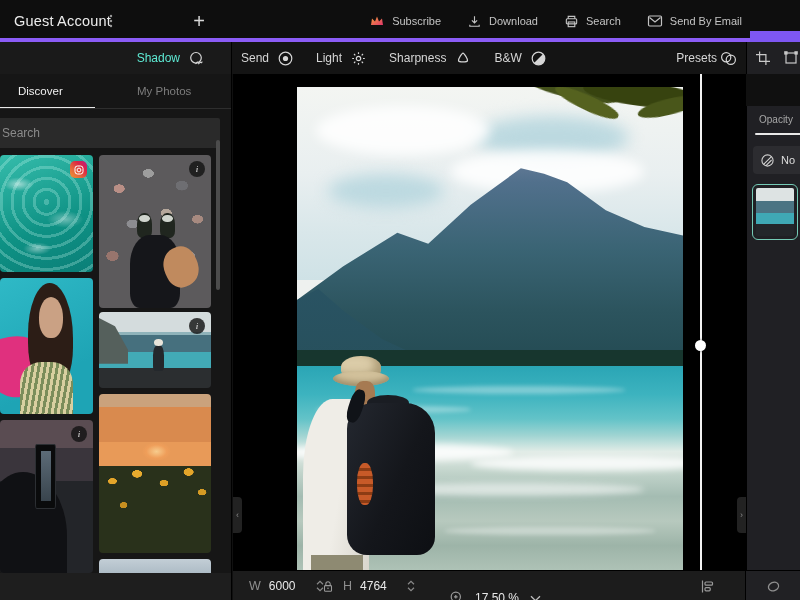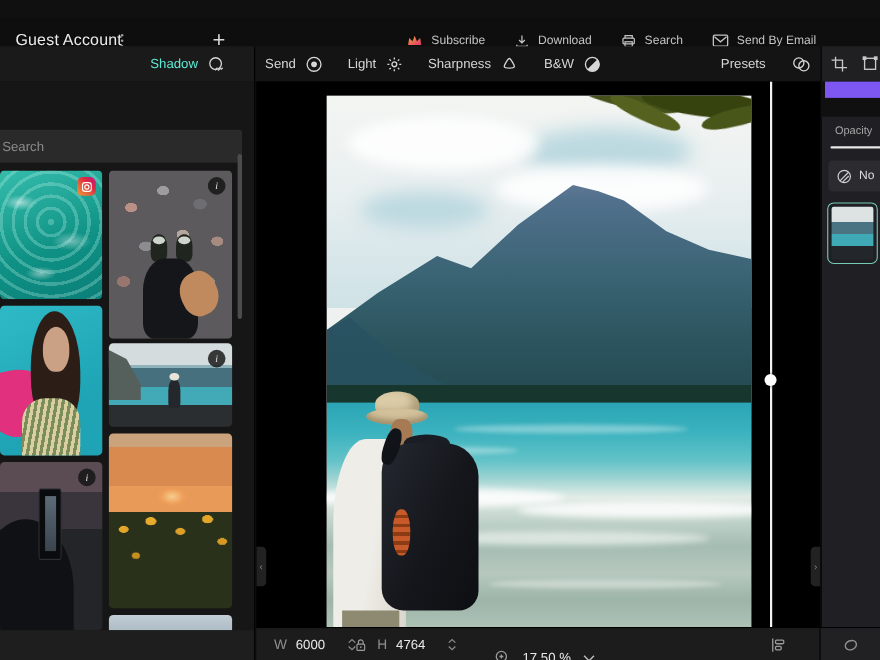--- a/index.html
+++ b/index.html
@@ -1,36 +1,36 @@
 <!DOCTYPE html>
 <html><head>
 <meta charset="utf-8">
 <style>
   html,body{margin:0;padding:0;background:#000;}
   *{box-sizing:border-box;font-family:"Liberation Sans",sans-serif;}
   .app{position:relative;width:800px;height:600px;background:#101010;overflow:hidden;}
 
   
-  .topbar{position:absolute;left:0;top:16px;width:800px;height:42px;background:#0e0e0e;border-bottom:7px solid #8b5cf6;}
+  .topbar{position:absolute;left:0;top:0;width:800px;height:42px;background:#0e0e0e;border-bottom:4px solid #8b5cf6;}
   .account{position:absolute;left:14px;top:0;height:42px;display:flex;align-items:center;color:#ececec;font-size:14.5px;letter-spacing:.2px;}
   .kebab{position:absolute;left:100px;top:8px;width:22px;height:26px;display:flex;align-items:center;justify-content:center;color:#9a9a9a;}
   .tab{position:absolute;left:125px;top:0;height:42px;min-width:54px;background:#242424;display:flex;align-items:center;gap:7px;padding:0 11px;color:#dcdcdc;font-size:11px;}
   .tab .x{color:#bdbdbd;font-size:10px;}
   .newtab{position:absolute;left:184px;top:6px;width:30px;height:30px;display:flex;align-items:center;justify-content:center;color:#d8d8d8;font-size:20px;font-weight:300;}
   .top-actions{position:absolute;right:58px;top:0;height:42px;display:flex;align-items:center;gap:26px;justify-content:space-between;}
   .action{display:flex;align-items:center;gap:7px;color:#c3c3c3;font-size:11px;white-space:nowrap;}
   .action svg{display:block;}
   .promo{position:absolute;right:0;top:0;width:50px;height:42px;background:#7e57f2;color:#fff;font-size:12px;display:flex;align-items:center;padding-left:36px;overflow:hidden;margin-top:31px;}
 
   
   .subbar{position:absolute;left:0;top:42px;width:800px;height:32px;background:#141414;}
   .subbar-left{position:absolute;left:0;top:0;width:232px;height:32px;background:#1a1a1a;display:flex;align-items:center;justify-content:flex-end;gap:8px;padding-right:26px;border-right:1px solid #000;}
   .subbar-main{position:absolute;left:233px;top:0;width:512px;height:32px;display:flex;align-items:center;gap:0;}
   .adj{display:flex;align-items:center;gap:8px;color:#d6d6d6;font-size:12px;margin-left:8px;margin-right:14px;}
-  .presets{position:absolute;right:8px;top:0;height:32px;display:flex;align-items:center;gap:23px;color:#d6d6d6;font-size:12px;}
+  .presets{position:absolute;right:8px;top:0;height:32px;display:flex;align-items:center;gap:2px;color:#d6d6d6;font-size:12px;}
   .subbar-right{position:absolute;left:746px;top:0;width:54px;height:32px;background:#202023;display:flex;align-items:center;gap:12px;padding-left:8px;border-left:1px solid #000;}
   .lbl{color:#5eead4;font-size:12px;}
 
   
   .sidebar{position:absolute;left:0;top:74px;width:232px;height:526px;background:#161616;overflow:hidden;border-right:1px solid #000;}
   .side-tabs{position:absolute;left:0;top:0;width:232px;height:34px;}
   .side-tab{position:absolute;top:0;height:33px;display:flex;align-items:center;font-size:11.5px;}
   .side-tab.active{color:#f0f0f0;}
   .side-tab.idle{color:#7d7d7d;}
   .tab-underline{position:absolute;left:0;top:33px;width:95px;height:2px;background:#e9e9e9;}
@@ -244,20 +244,26 @@
         </svg>
       <svg width="16" height="16" viewBox="0 0 16 16" fill="none" stroke="#c9c9c9" stroke-width="1.2">
         <rect x="3" y="3" width="10" height="10"></rect>
           <rect x="1.2" y="1.2" width="3.4" height="3.4" fill="#c9c9c9" stroke="none"></rect>
           <rect x="11.4" y="1.2" width="3.4" height="3.4" fill="#c9c9c9" stroke="none"></rect>
         </svg>
     </div>
   </div>
 
   <aside class="sidebar">
+    <div class="side-tabs">
+      <div class="side-tab active" style="left:18px;">Discover</div>
+      <div class="side-tab idle" style="left:137px;">My Photos</div>
+      <div class="tab-underline"></div>
+      <div class="tabs-divider"></div>
+    </div>
     <input class="search" type="text" placeholder="Search" style="">
 
     <div class="thumb t-pool" style="left:0;top:81px;width:93px;height:117px;">
       <span class="badge-ig">
         <svg width="10" height="10" viewBox="0 0 10 10" fill="none" stroke="#fff" stroke-width="1">
             <rect x="1" y="1" width="8" height="8" rx="2.4"></rect>
             <circle cx="5" cy="5" r="1.9"></circle>
           </svg>
       </span>
     </div>

